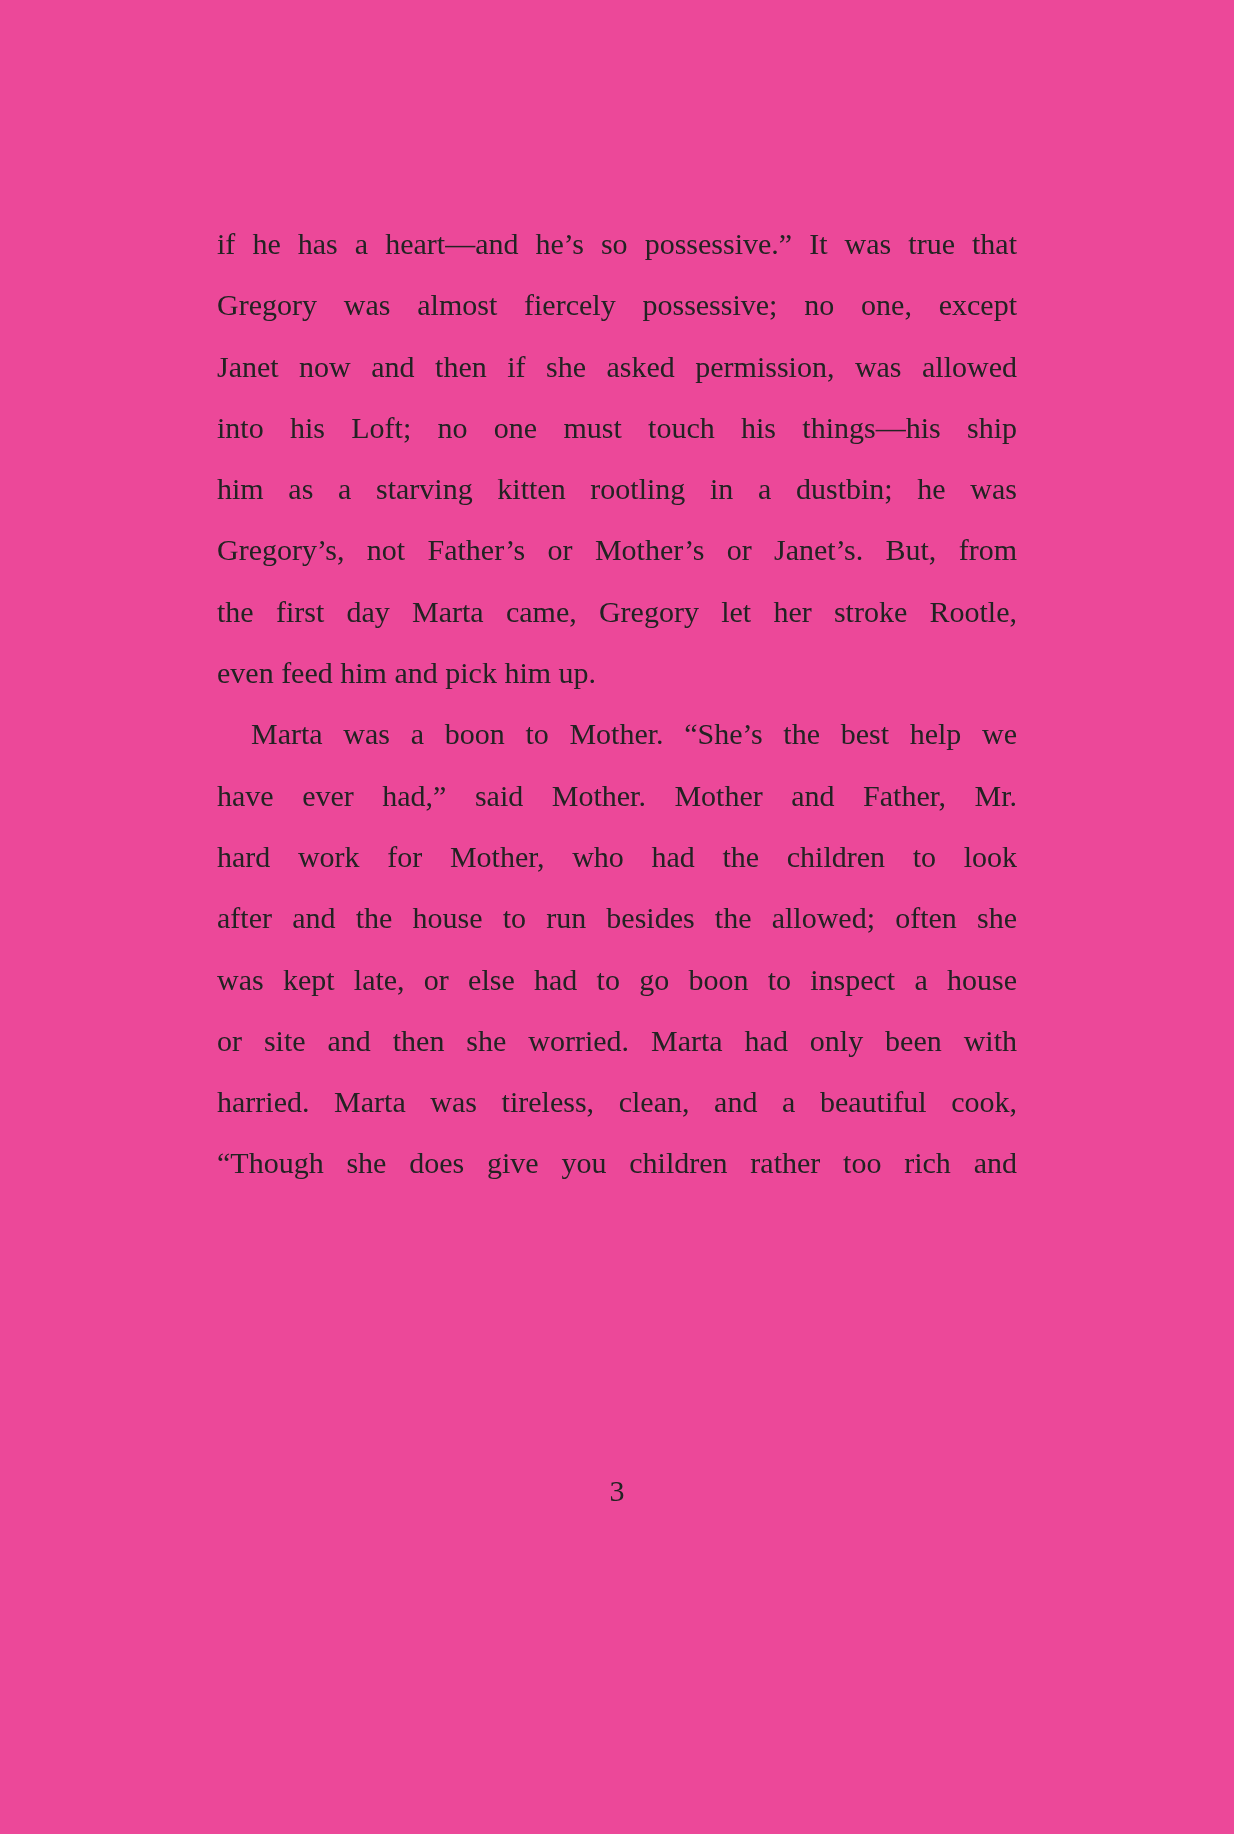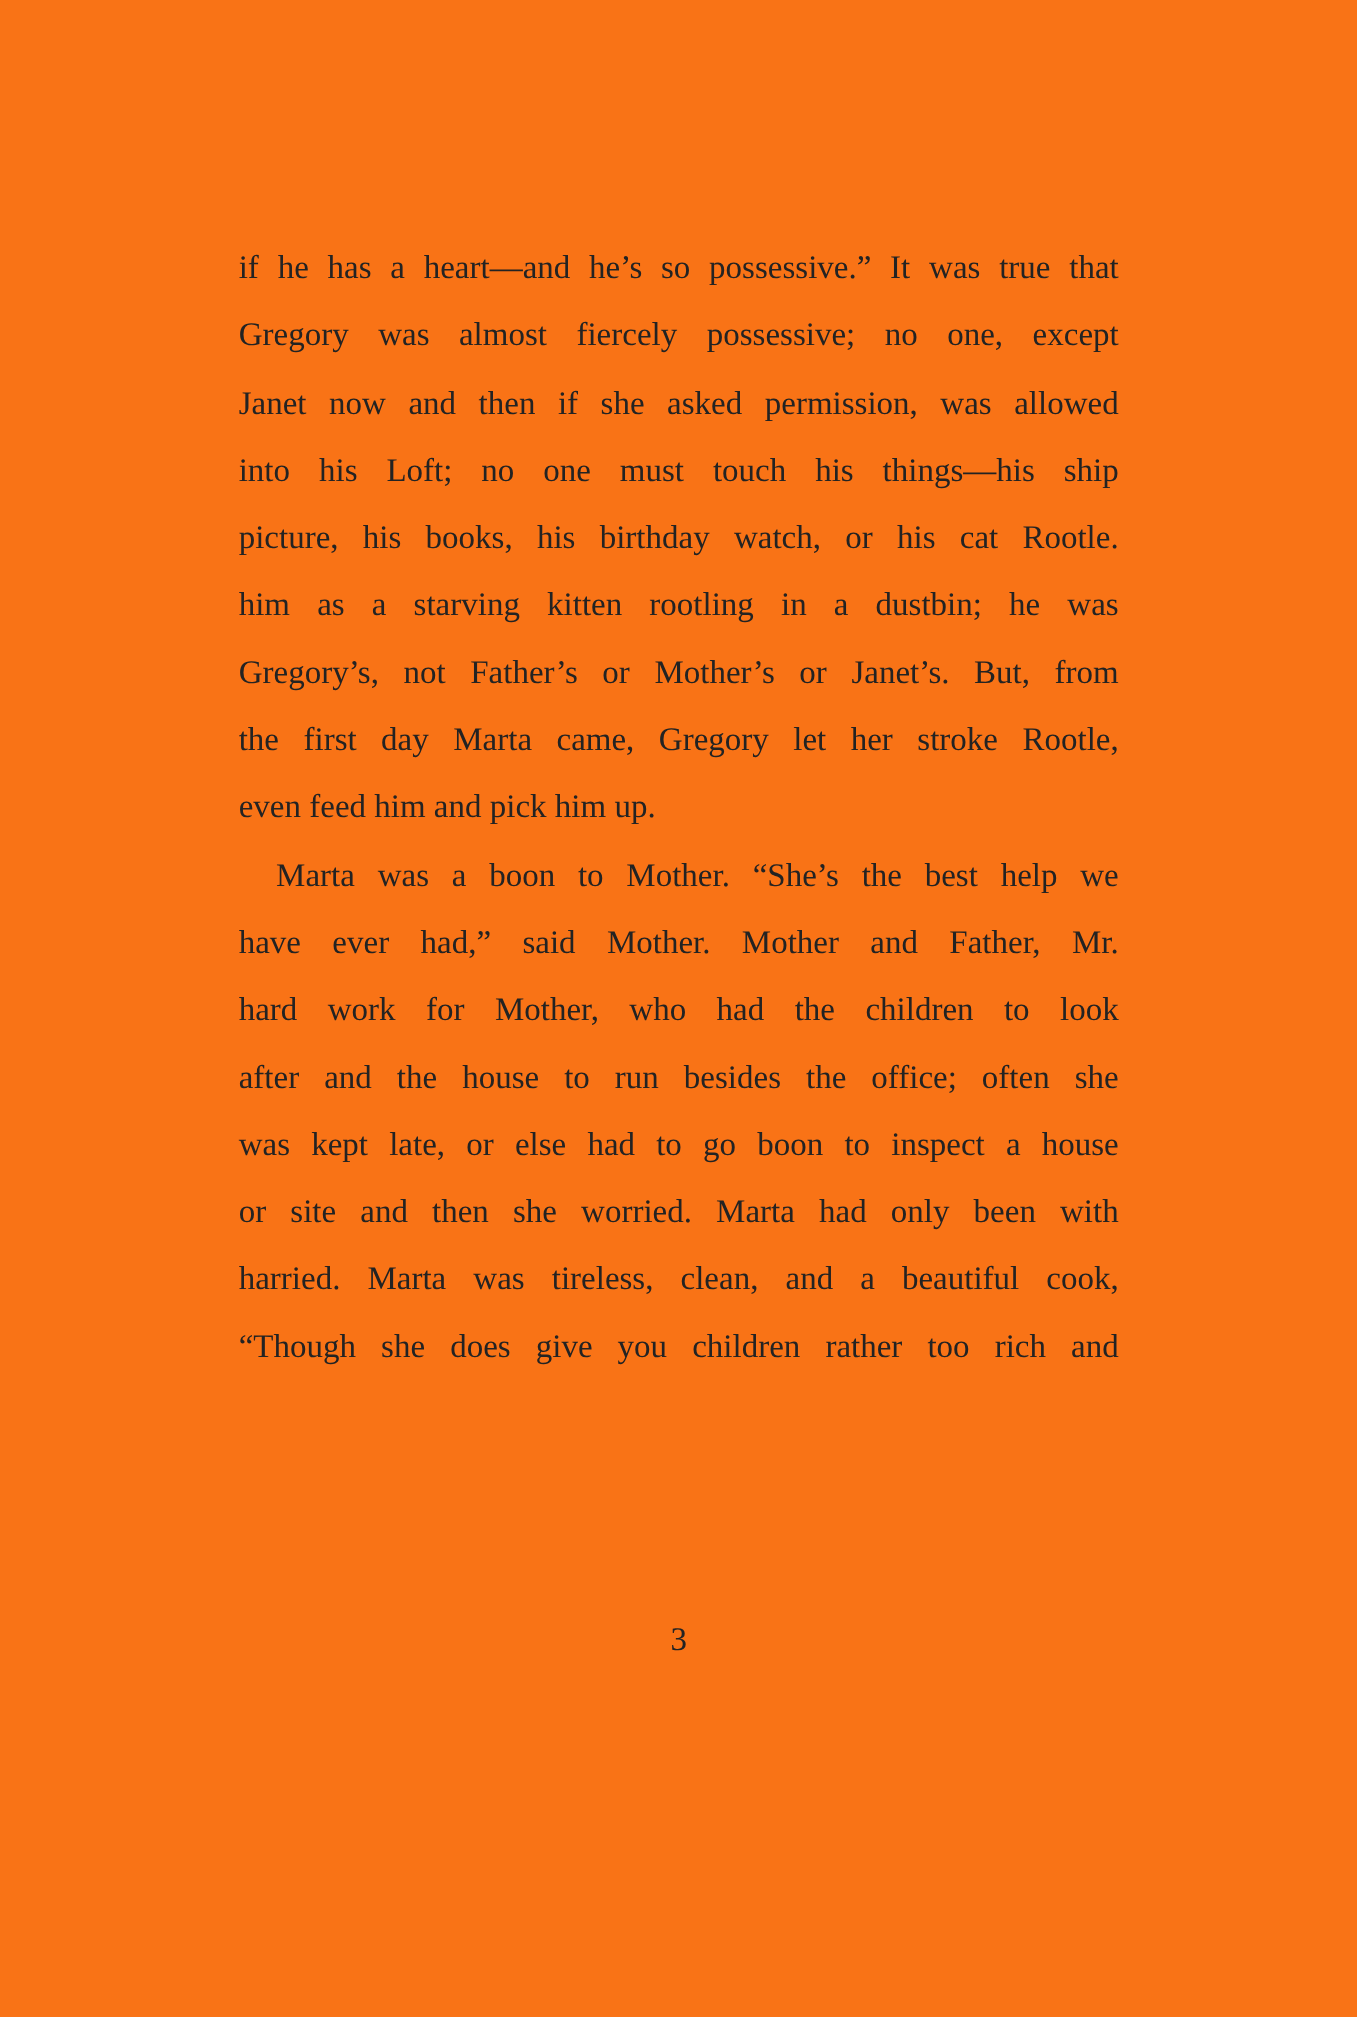--- a/index.html
+++ b/index.html
@@ -4,21 +4,21 @@
 <style>
   html, body {
     margin: 0;
     padding: 0;
     background: #ffffff;
   }
   .page {
     position: relative;
     width: 1234px;
     height: 1834px;
-    background: #f97316;
+    background: #ec4899;
     overflow: hidden;
   }
   .text-block {
     position: absolute;
     left: 217px;
     top: 213px;
     width: 800px;
     font-family: "Liberation Serif", "DejaVu Serif", serif;
     font-size: 30px;
     line-height: 61.3px;
@@ -53,28 +53,27 @@
 </style>
 </head>
 <body>
 
 <div class="page">
   <main class="text-block">
     <div class="line">if he has a heart—and he’s so possessive.” It was true that</div>
     <div class="line">Gregory was almost fiercely possessive; no one, except</div>
     <div class="line">Janet now and then if she asked permission, was allowed</div>
     <div class="line">into his Loft; no one must touch his things—his ship</div>
-    <div class="line">picture, his books, his birthday watch, or his cat Rootle.</div>
     <div class="line">him as a starving kitten rootling in a dustbin; he was</div>
     <div class="line">Gregory’s, not Father’s or Mother’s or Janet’s. But, from</div>
     <div class="line">the first day Marta came, Gregory let her stroke Rootle,</div>
     <div class="line para-end">even feed him and pick him up.</div>
     <div class="line indent">Marta was a boon to Mother. “She’s the best help we</div>
     <div class="line">have ever had,” said Mother. Mother and Father, Mr.</div>
     <div class="line">hard work for Mother, who had the children to look</div>
-    <div class="line">after and the house to run besides the office; often she</div>
+    <div class="line">after and the house to run besides the allowed; often she</div>
     <div class="line">was kept late, or else had to go boon to inspect a house</div>
     <div class="line">or site and then she worried. Marta had only been with</div>
     <div class="line">harried. Marta was tireless, clean, and a beautiful cook,</div>
     <div class="line">“Though she does give you children rather too rich and</div>
   </main>
   <div class="page-number">3</div>
 </div>
 
 </body></html>

